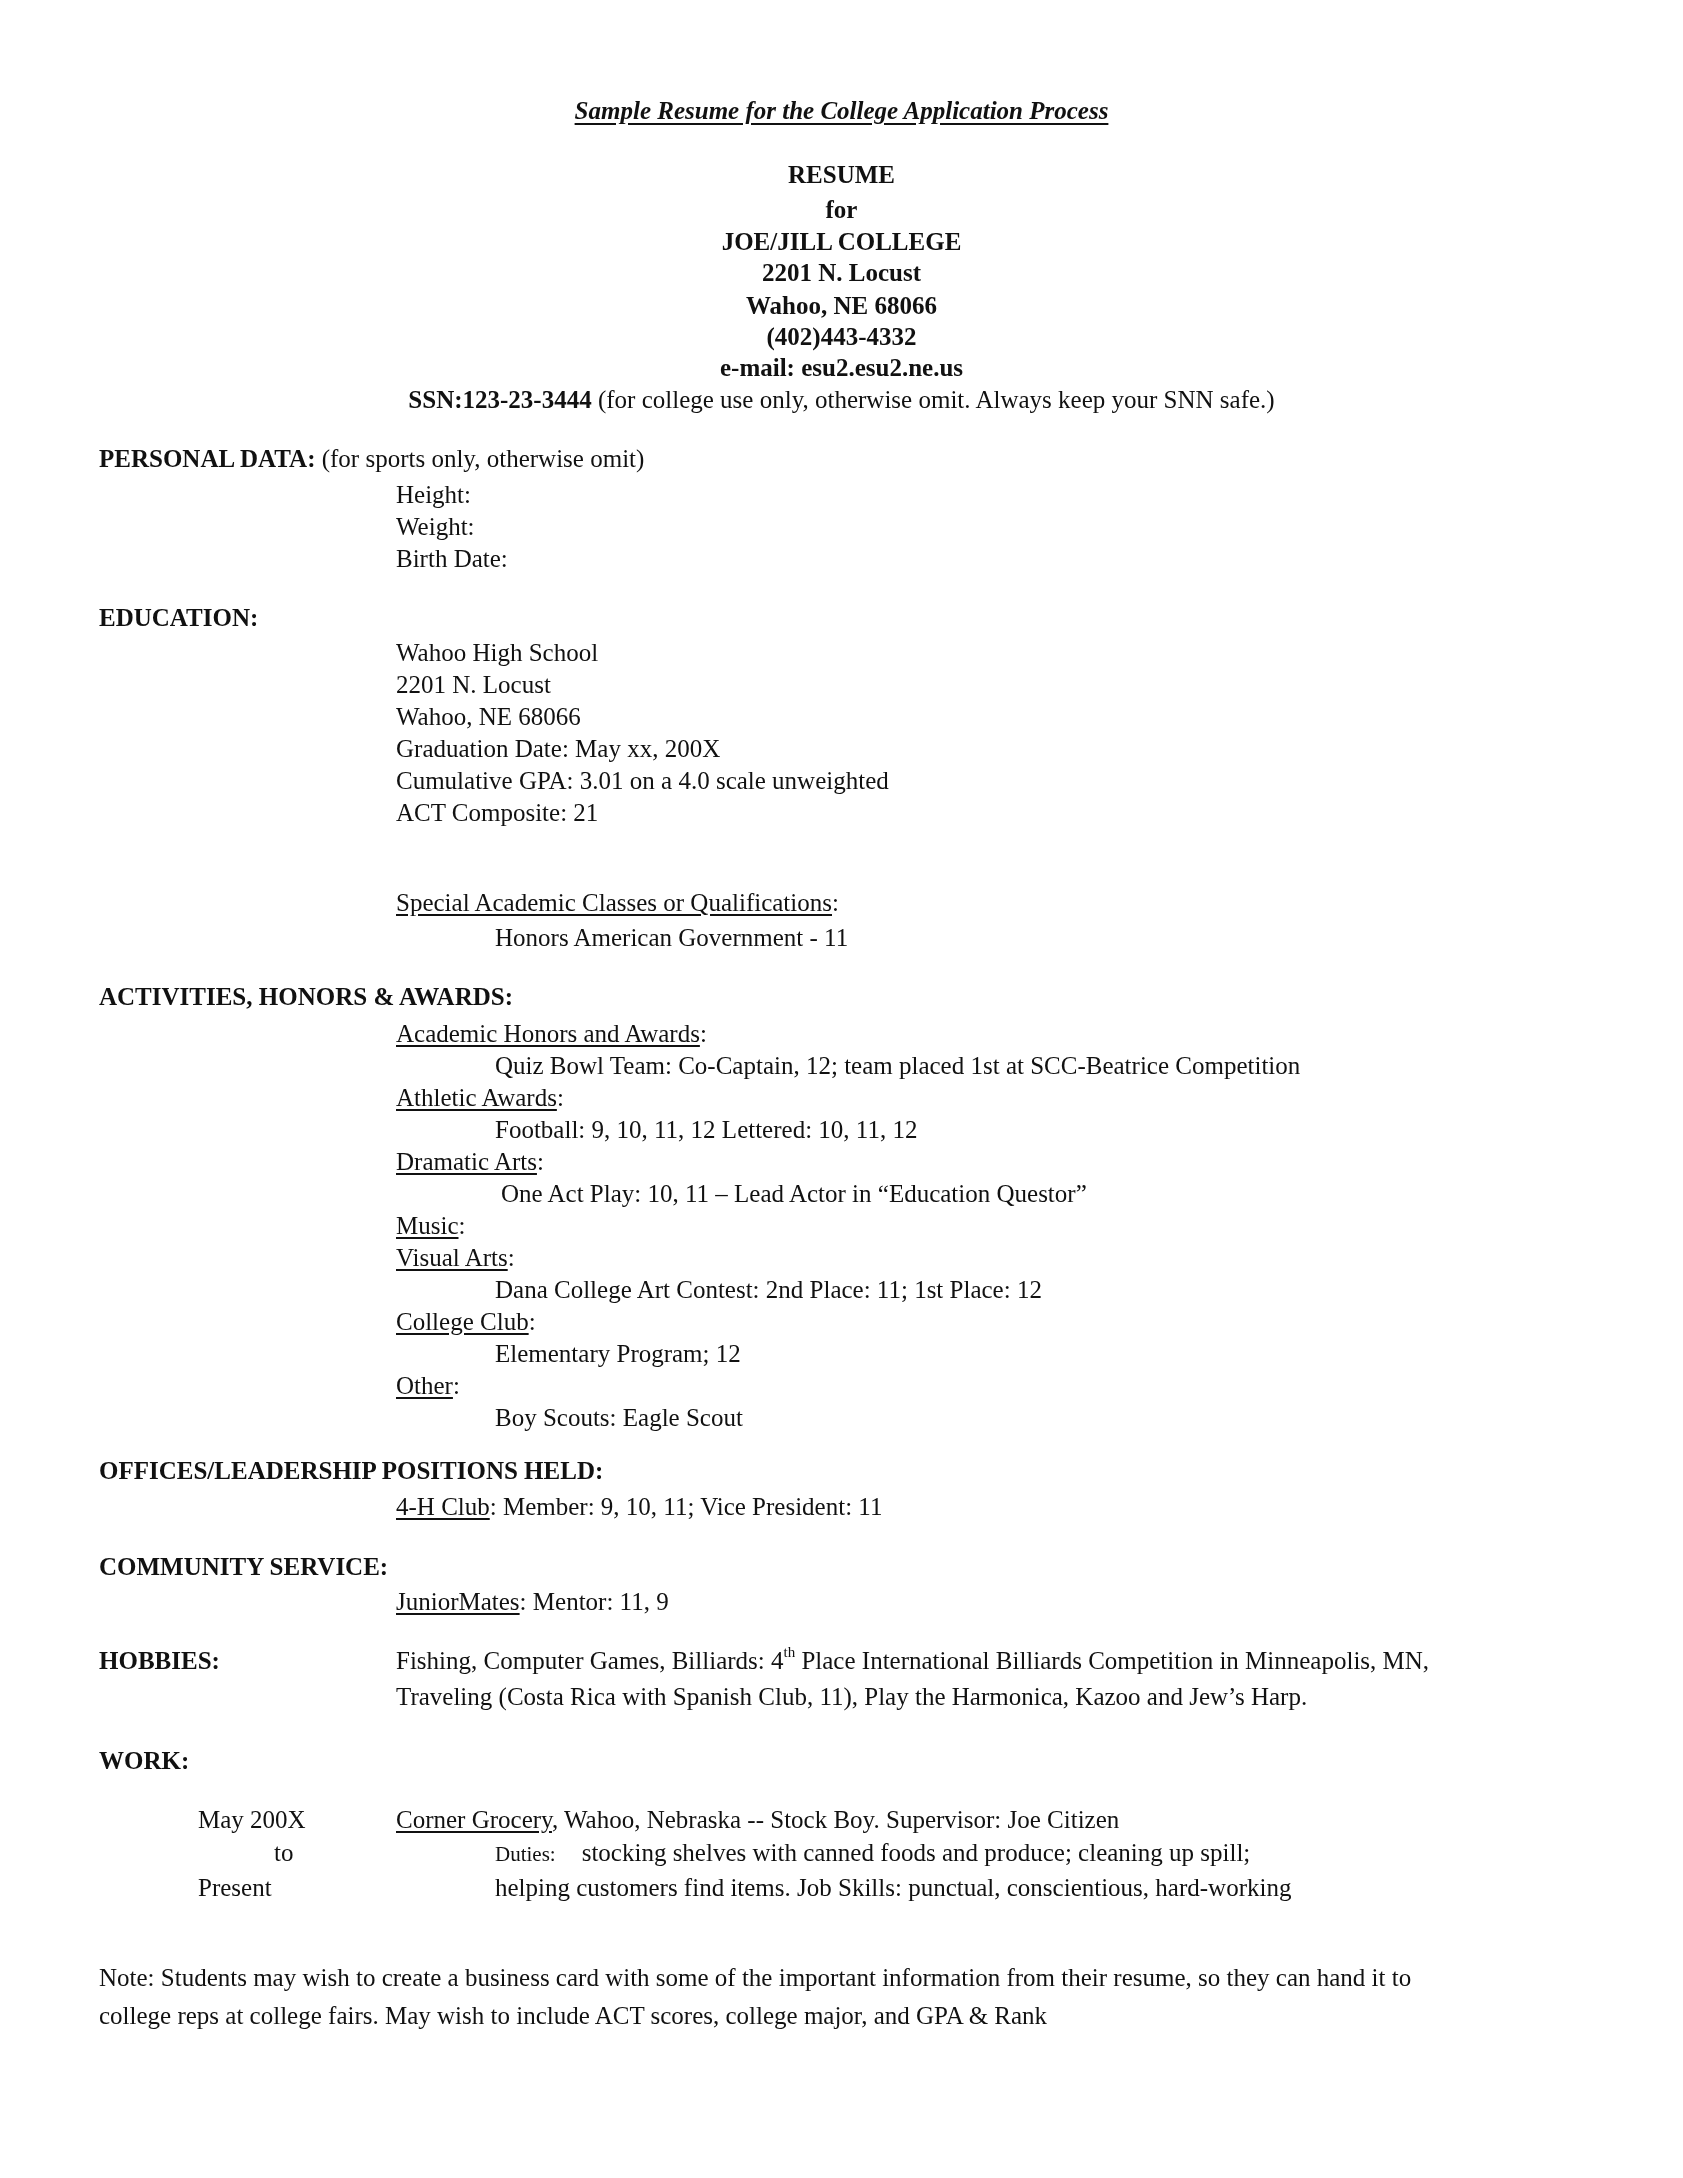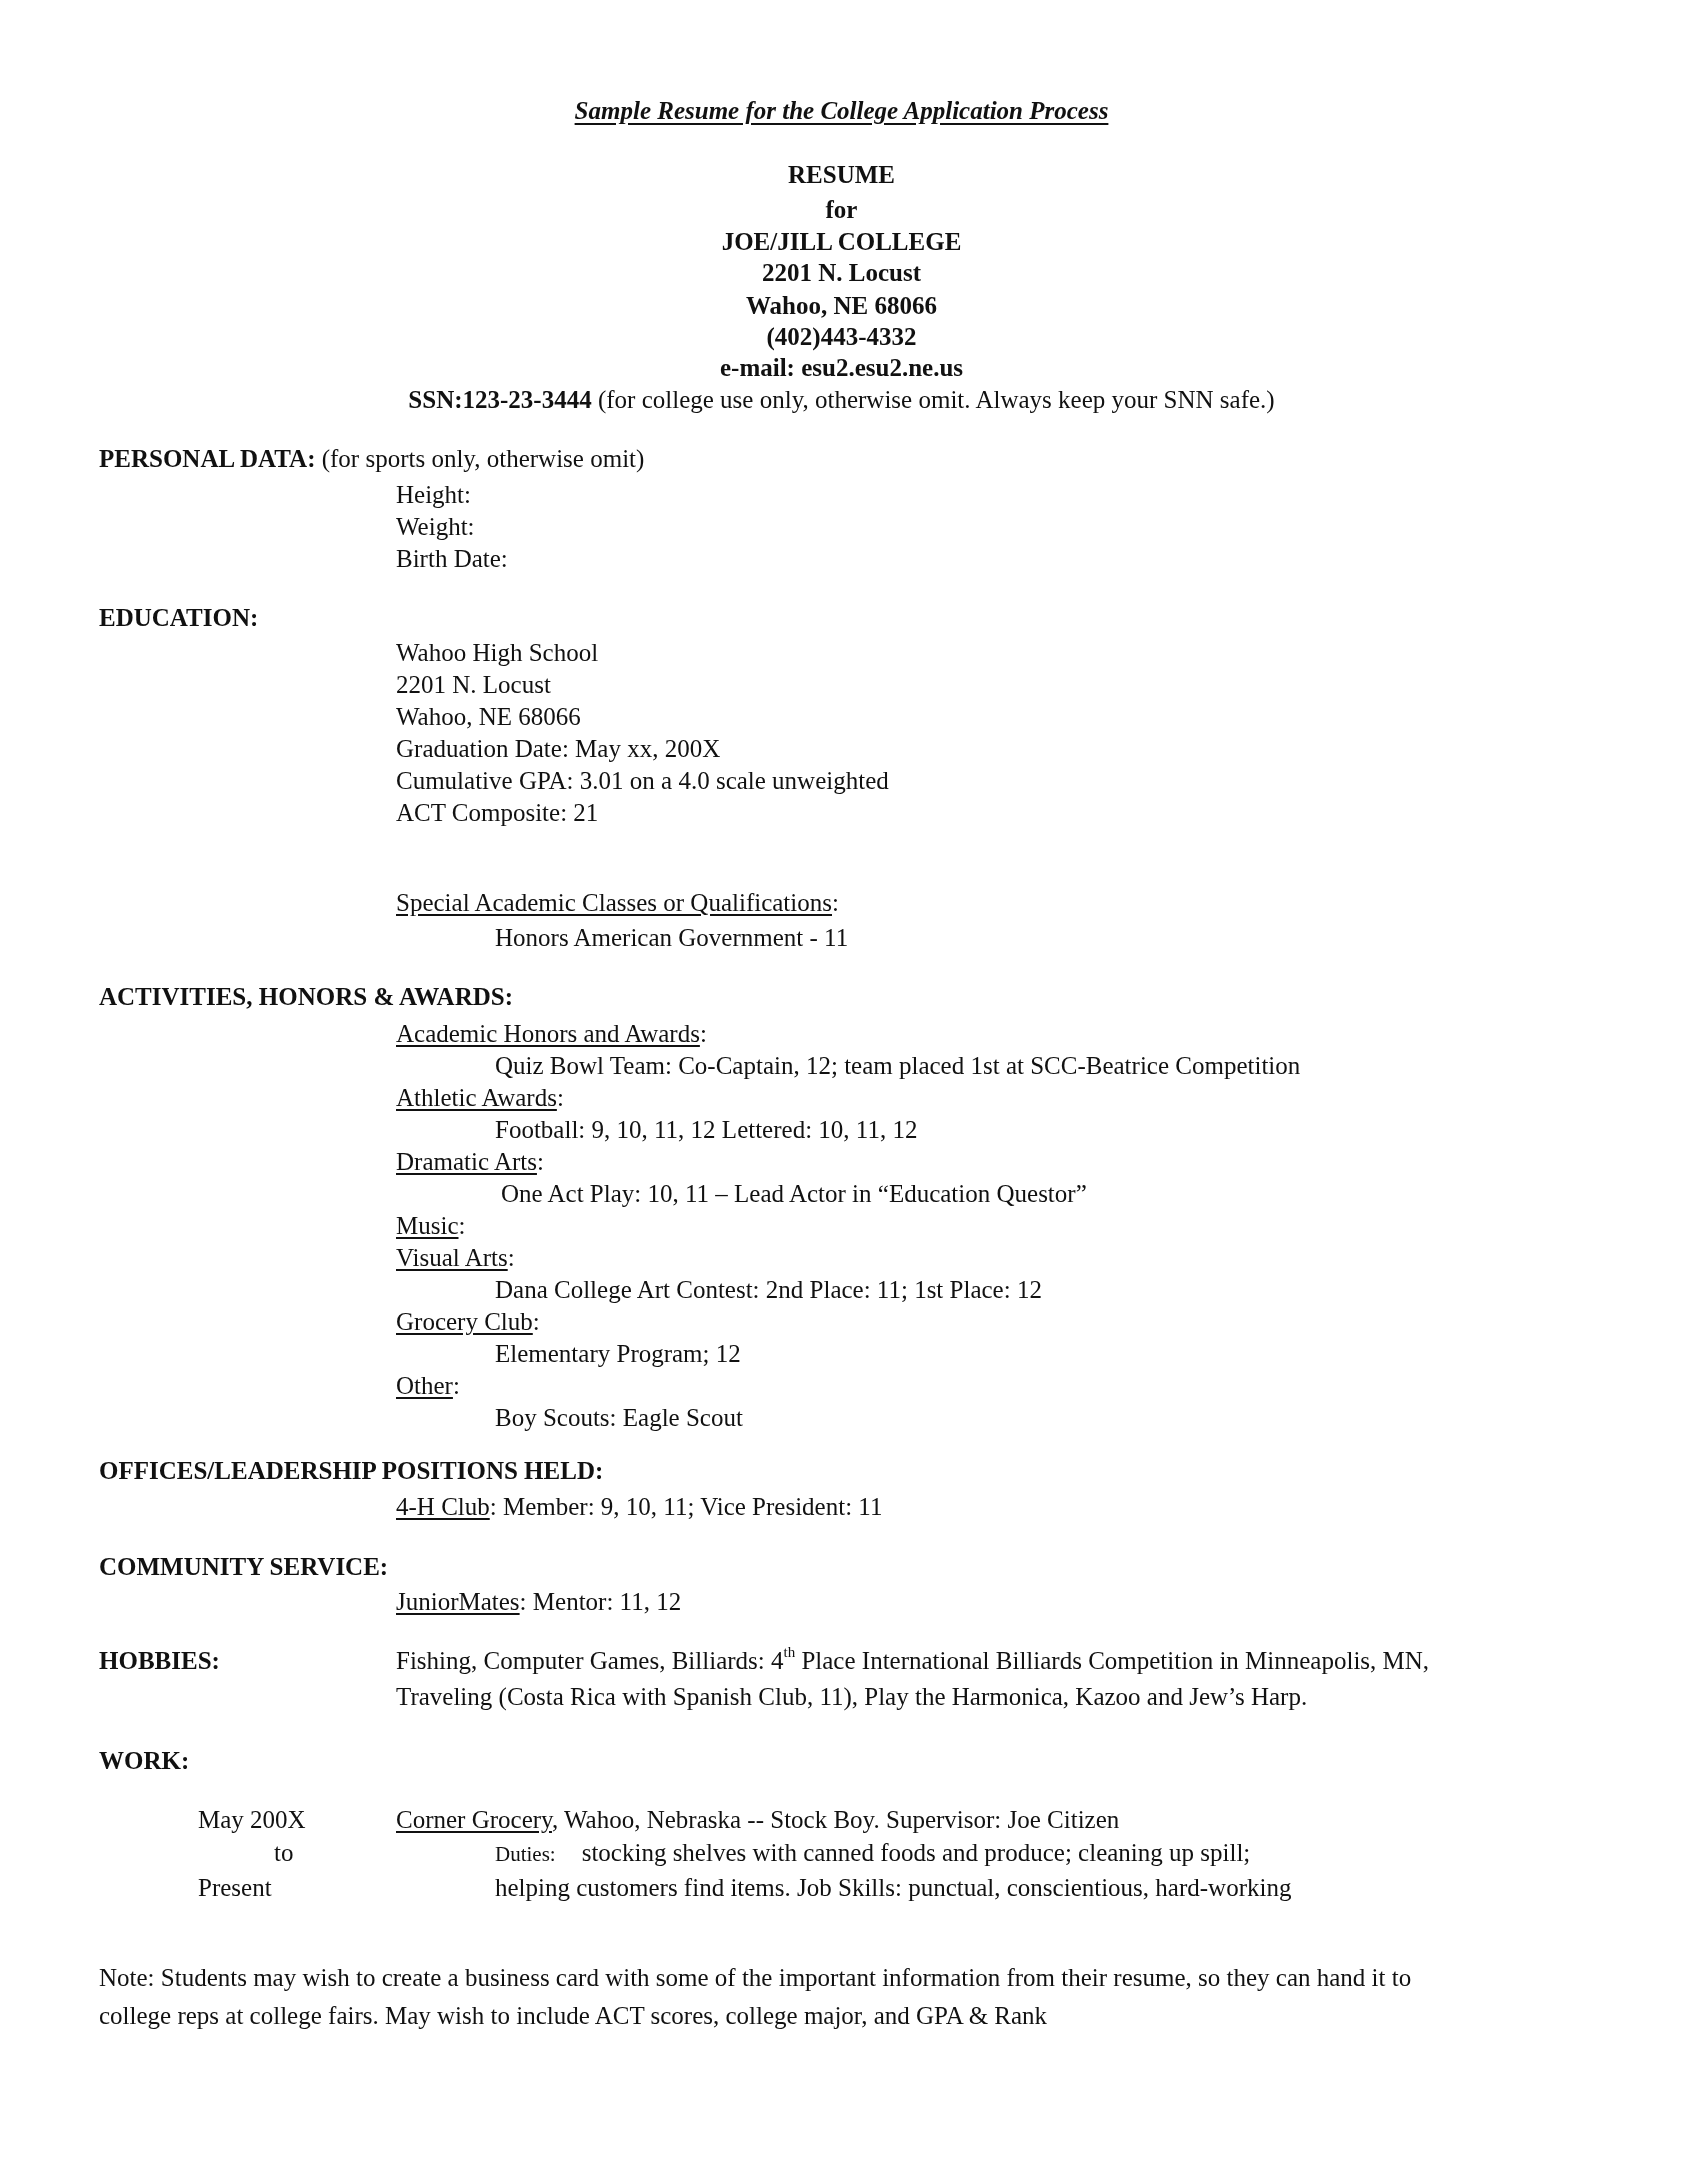--- a/index.html
+++ b/index.html
@@ -59,31 +59,31 @@
 <div class="stack" style="left:396px; top:1018px;">
   <div><span class="u">Academic Honors and Awards</span>:</div>
   <div style="padding-left:99px;">Quiz Bowl Team: Co-Captain, 12; team placed 1st at SCC-Beatrice Competition</div>
   <div><span class="u">Athletic Awards</span>:</div>
   <div style="padding-left:99px;">Football: 9, 10, 11, 12 Lettered: 10, 11, 12</div>
   <div><span class="u">Dramatic Arts</span>:</div>
   <div style="padding-left:105px;">One Act Play: 10, 11 – Lead Actor in “Education Questor”</div>
   <div><span class="u">Music</span>:</div>
   <div><span class="u">Visual Arts</span>:</div>
   <div style="padding-left:99px;">Dana College Art Contest: 2nd Place: 11; 1st Place: 12</div>
-  <div><span class="u">Grocery Club</span>:</div>
+  <div><span class="u">College Club</span>:</div>
   <div style="padding-left:99px;">Elementary Program; 12</div>
   <div><span class="u">Other</span>:</div>
   <div style="padding-left:99px;">Boy Scouts: Eagle Scout</div>
 </div>
 
 <div class="abs col0 hdr" style="top:1455px;">OFFICES/LEADERSHIP POSITIONS HELD:</div>
 <div class="abs col1" style="top:1491px;"><span class="u">4-H Club</span><span>: Member: 9, 10, 11; Vice President: 11</span></div>
 
 <div class="abs col0 hdr" style="top:1551px;">COMMUNITY SERVICE:</div>
-<div class="abs col1" style="top:1586px;"><span class="u">JuniorMates</span><span>: Mentor: 11, 12</span></div>
+<div class="abs col1" style="top:1586px;"><span class="u">JuniorMates</span><span>: Mentor: 11, 9</span></div>
 
 <div class="abs col0 hdr" style="top:1645px;">HOBBIES:</div>
 <div class="abs col1" style="top:1645px;"><span>Fishing, Computer Games, Billiards: 4</span><sup>th</sup><span> Place International Billiards Competition in Minneapolis, MN,</span></div>
 <div class="abs col1" style="top:1681px;">Traveling (Costa Rica with Spanish Club, 11), Play the Harmonica, Kazoo and Jew’s Harp.</div>
 
 <div class="abs col0 hdr" style="top:1745px;">WORK:</div>
 <div class="abs" style="left:198px; top:1804px;">May 200X</div>
 <div class="abs" style="left:234px; top:1837px;margin-left:40px;">to</div>
 <div class="abs" style="left:198px; top:1872px;">Present</div>
 <div class="abs col1" style="top:1804px;"><span class="u">Corner Grocery</span><span>, Wahoo, Nebraska -- Stock Boy. Supervisor: Joe Citizen</span></div>

